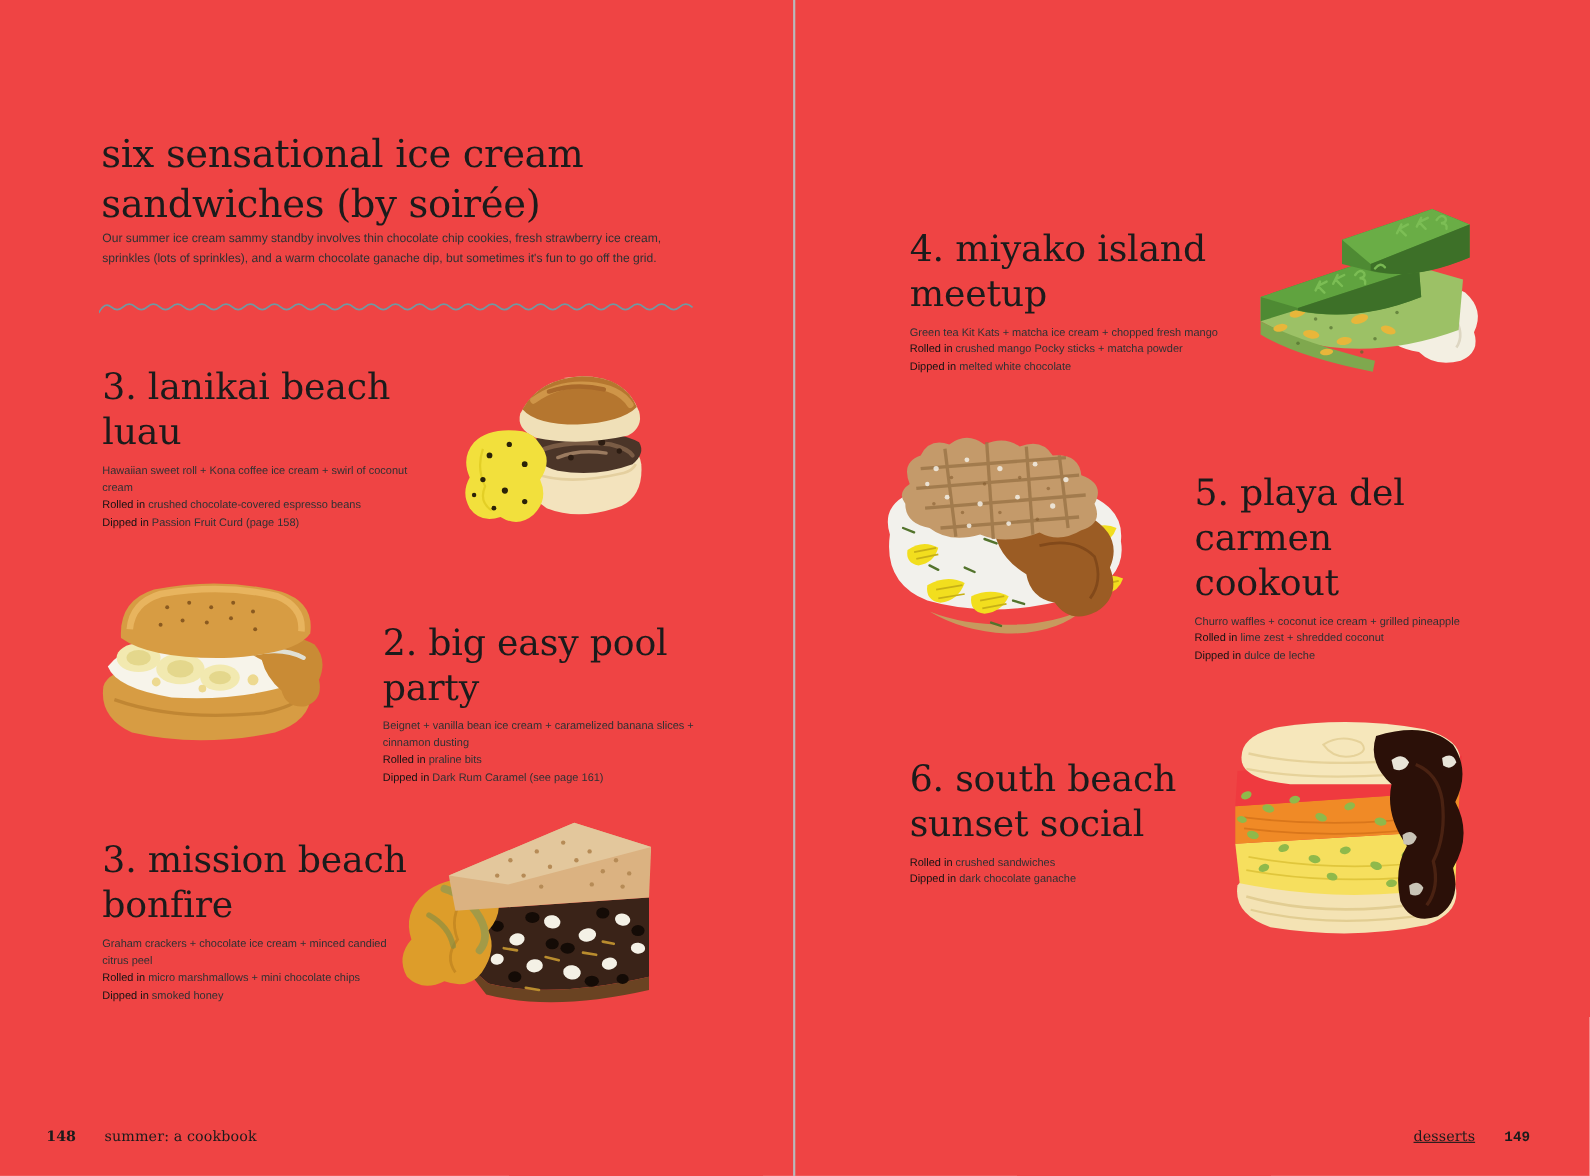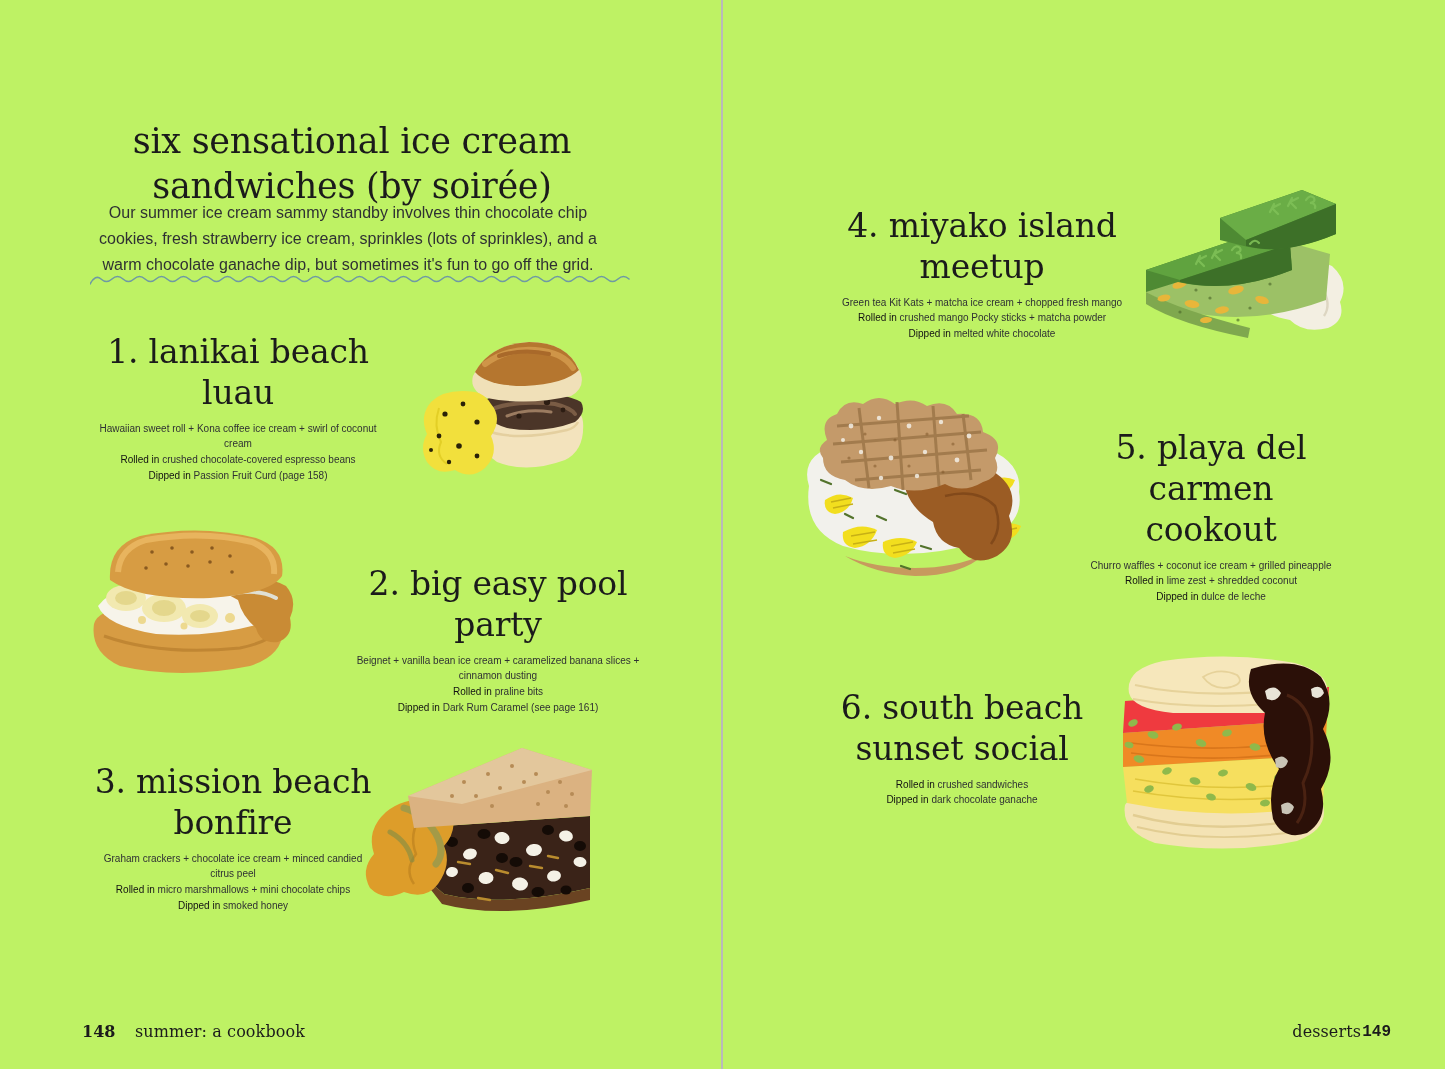--- a/index.html
+++ b/index.html
@@ -11,22 +11,21 @@
     width: 1445px;
     height: 1069px;
     position: relative;
     overflow: hidden;
     font-family: "Liberation Sans", sans-serif;
     -webkit-font-smoothing: antialiased;
   }
   .spread {
     position: absolute;
     inset: 0;
-    background: #bef264;
-    text-align: center;
+    background: #ef4444;
   }
   .gutter {
     position: absolute;
     left: 721px;
     top: 0;
     width: 2px;
     height: 1069px;
     background: #b9b9bb;
   }
   .page {
@@ -46,23 +45,23 @@
     font-family: "DejaVu Serif", "Liberation Serif", serif;
     font-size: 35px;
     line-height: 1.28;
     letter-spacing: -0.3px;
     color: #1b1b1b;
     font-weight: 400;
   }
   .intro {
     position: absolute;
     left: 93px;
-    top: 184px;
+    top: 198px;
     width: 510px;
-    font-size: 16px;
+    font-size: 11px;
     line-height: 1.62;
     color: #2f3133;
   }
   .wave {
     position: absolute;
     left: 90px;
     top: 268px;
     width: 540px;
     height: 26px;
   }
@@ -103,47 +102,46 @@
   #illo-3 { left: 352px; top: 742px;  width: 240px; height: 180px; }
   #illo-4 { left: 1140px;top: 178px;  width: 215px; height: 165px; }
   #illo-5 { left: 785px; top: 396px;  width: 250px; height: 200px; }
   #illo-6 { left: 1115px;top: 655px;  width: 230px; height: 200px; }
 
   
   .folio {
     position: absolute;
     bottom: 28px;
     font-family: "DejaVu Serif", "Liberation Serif", serif;
-    font-size: 16px;
+    font-size: 13px;
     color: #1b1b1b;
-    margin-left: 40px;
   }
   .folio-num { font-weight: 700; }
   .folio-left-num   { left: 42px;  bottom: 28px; }
   .folio-left-text  { left: 95px;  bottom: 28px; letter-spacing: 0.1px; }
-  .folio-right-text { right: 84px; bottom: 28px; letter-spacing: 0.1px; }
+  .folio-right-text { right: 104px; bottom: 28px; letter-spacing: 0.1px; text-decoration: underline; }
   .folio-right-num  { right: 54px; bottom: 28px; font-family: Liberation Mono, monospace; }
 </style>
 </head>
 <body>
 
 <div class="spread">
 
   <div class="page page-left">
 
     <h1 class="headline">six sensational ice cream sandwiches (by soirée)</h1>
 
     <p class="intro">Our summer ice cream sammy standby involves thin chocolate chip cookies, fresh strawberry ice cream, sprinkles (lots of sprinkles), and a warm chocolate ganache dip, but sometimes it's fun to go off the grid.</p>
 
     <svg class="wave" viewBox="0 0 540 26" preserveAspectRatio="none">
       <path d="M0,16 Q5.5,6 11,11 T22,11 T33,11 T44,11 T55,11 T66,11 T77,11 T88,11 T99,11 T110,11 T121,11 T132,11 T143,11 T154,11 T165,11 T176,11 T187,11 T198,11 T209,11 T220,11 T231,11 T242,11 T253,11 T264,11 T275,11 T286,11 T297,11 T308,11 T319,11 T330,11 T341,11 T352,11 T363,11 T374,11 T385,11 T396,11 T407,11 T418,11 T429,11 T440,11 T451,11 T462,11 T473,11 T484,11 T495,11 T506,11 T517,11 T528,11 T539,11" fill="none" stroke="#6f9aa3" stroke-width="1.6" stroke-linecap="round"></path>
     </svg>
 
     <div class="recipe" id="recipe-1">
-      <h2>1. lanikai beach luau</h2>
+      <h2>3. lanikai beach luau</h2>
       <div class="lines">
         <p>Hawaiian sweet roll + Kona coffee ice cream + swirl of coconut cream</p>
         <p><span class="lbl">Rolled in</span> <span>crushed chocolate-covered espresso beans</span></p>
         <p><span class="lbl">Dipped in</span> <span>Passion Fruit Curd (page 158)</span></p>
       </div>
     </div>
 
     <svg class="illo" id="illo-1" viewBox="0 0 200 160">
       <g>
 

